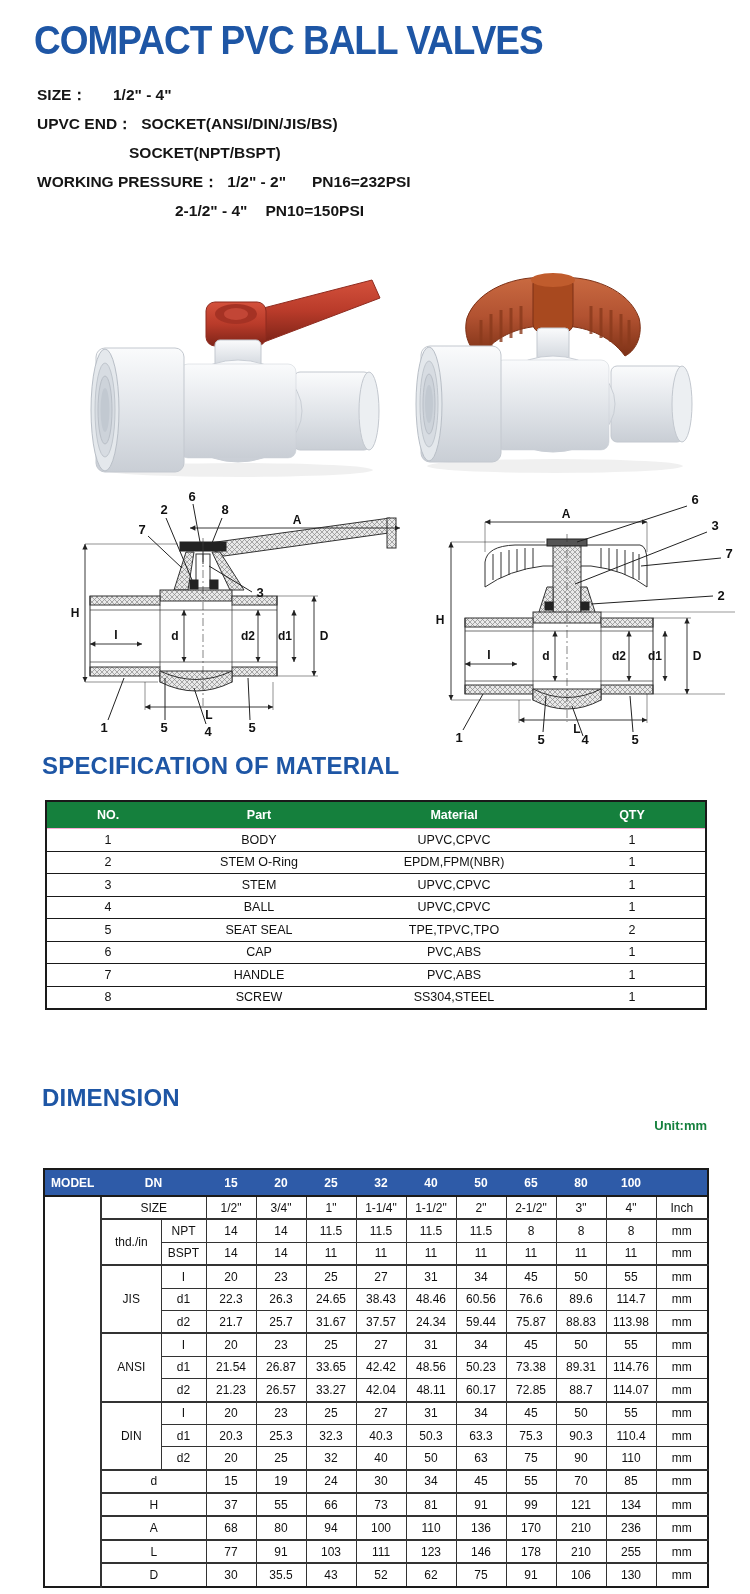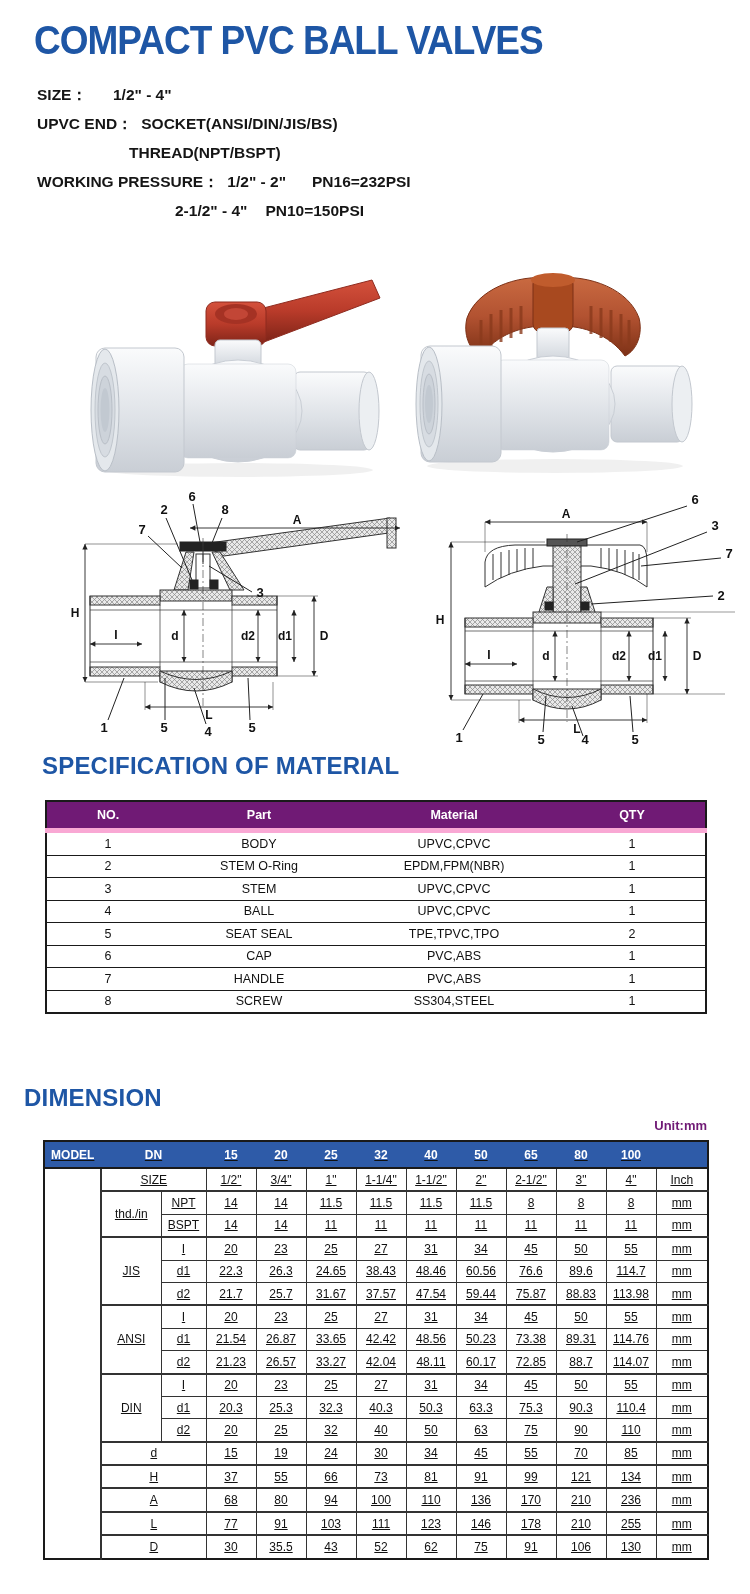--- a/index.html
+++ b/index.html
@@ -16,51 +16,51 @@
   .intro .row{white-space:nowrap;}
   .intro .gap{display:inline-block;width:26px;}
   .indent1{padding-left:92px;}
   .indent2{padding-left:138px;}
 
   
   .section-title{font-size:24px;font-weight:bold;color:#1e56a5;letter-spacing:0.2px;}
 
   
   .spec-table{border-collapse:collapse;width:660px;font-size:12.5px;border:2px solid #1a1a1a;table-layout:fixed;}
-  .spec-table th{background:#701a75;color:#fff;height:24px;font-weight:bold;border-bottom:5px solid #f9a8d4;}
+  .spec-table th{background:#15803d;color:#fff;height:24px;font-weight:bold;border-bottom:1px solid #f9a8d4;}
   .spec-table td{height:21.5px;text-align:center;border-bottom:1.5px solid #1a1a1a;padding:0;}
   .spec-table tr:last-child td{border-bottom:none;}
 
   
   .dim-table{border-collapse:collapse;width:664px;font-size:12px;border:2px solid #1a1a1a;table-layout:fixed;}
   .dim-table th,.dim-table td{border:1px solid #333;text-align:center;padding:0;height:21.4px;
        color:#111;white-space:nowrap;overflow:hidden;}
   .dim-table thead th{background:#2e5ba8;color:#fff;font-weight:bold;height:25px;border-color:#2e5ba8;border-bottom:2px solid #1a1a1a;}
   .dim-table tr.thick td{border-top-width:2px;}
   .dim-table td.model-cell{border-right:2px solid #333;}
-  .unit-note{font-size:13px;font-weight:bold;color:#701a75;text-align:right;}
+  .unit-note{font-size:13px;font-weight:bold;color:#15803d;text-align:right;}
 
   svg text{font-family:"Liberation Sans",sans-serif;}
 </style>
 </head>
 <body>
 
 <div id="page">
 
   <div class="abs main-title">COMPACT PVC BALL VALVES</div>
 
   <div class="abs intro">
     <div class="row">
       <span>SIZE：</span><span class="gap"></span><span>1/2" - 4"</span>
     </div>
     <div class="row">
       <span>UPVC END：</span>&nbsp;&nbsp;<span>SOCKET(ANSI/DIN/JIS/BS)</span>
     </div>
     <div class="row indent1">
-      <span>THREAD(NPT/BSPT)</span>
+      <span>SOCKET(NPT/BSPT)</span>
     </div>
     <div class="row">
       <span>WORKING PRESSURE：</span>&nbsp;&nbsp;<span>1/2" - 2"</span><span class="gap"></span><span>PN16=232PSI</span>
     </div>
     <div class="row indent2">
       <span>2-1/2" - 4"</span><span class="gap" style="width:18px;"></span><span>PN10=150PSI</span>
     </div>
   </div>
 
   <div class="abs" style="left:88px;top:260px;width:302px;height:218px;">
@@ -428,23 +428,23 @@
         </tr>
         <tr>
           <td>8</td>
           <td>SCREW</td>
           <td>SS304,STEEL</td>
           <td>1</td>
         </tr>
       </tbody>
   </table>
 
-  <div class="abs section-title" style="left:24px;top:1084px;">DIMENSION</div>
+  <div class="abs section-title" style="left:42px;top:1084px;">DIMENSION</div>
   <div class="abs unit-note" style="left:627px;top:1118px;width:80px;">Unit:mm</div>
-  <table class="abs dim-table" style="left:43px;top:1140px;text-decoration:underline;">
+  <table class="abs dim-table" style="left:43px;top:1168px;">
     <colgroup>
       <col style="width:57px">
         <col style="width:60px">
         <col style="width:45px">
       <col style="width:50px">
         <col style="width:50px">
         <col style="width:50px">
         <col style="width:50px">
       <col style="width:50px">
         <col style="width:50px">
@@ -537,21 +537,21 @@
           <td>89.6</td>
           <td>114.7</td>
           <td>mm</td>
         </tr>
         <tr>
           <td>d2</td>
           <td>21.7</td>
           <td>25.7</td>
           <td>31.67</td>
           <td>37.57</td>
-          <td>47.54</td>
+          <td>24.34</td>
           <td>59.44</td>
           <td>75.87</td>
           <td>88.83</td>
           <td>113.98</td>
           <td>mm</td>
         </tr>
         <tr class="thick">
           <td rowspan="3">ANSI</td>
           <td>I</td>
           <td>20</td>

